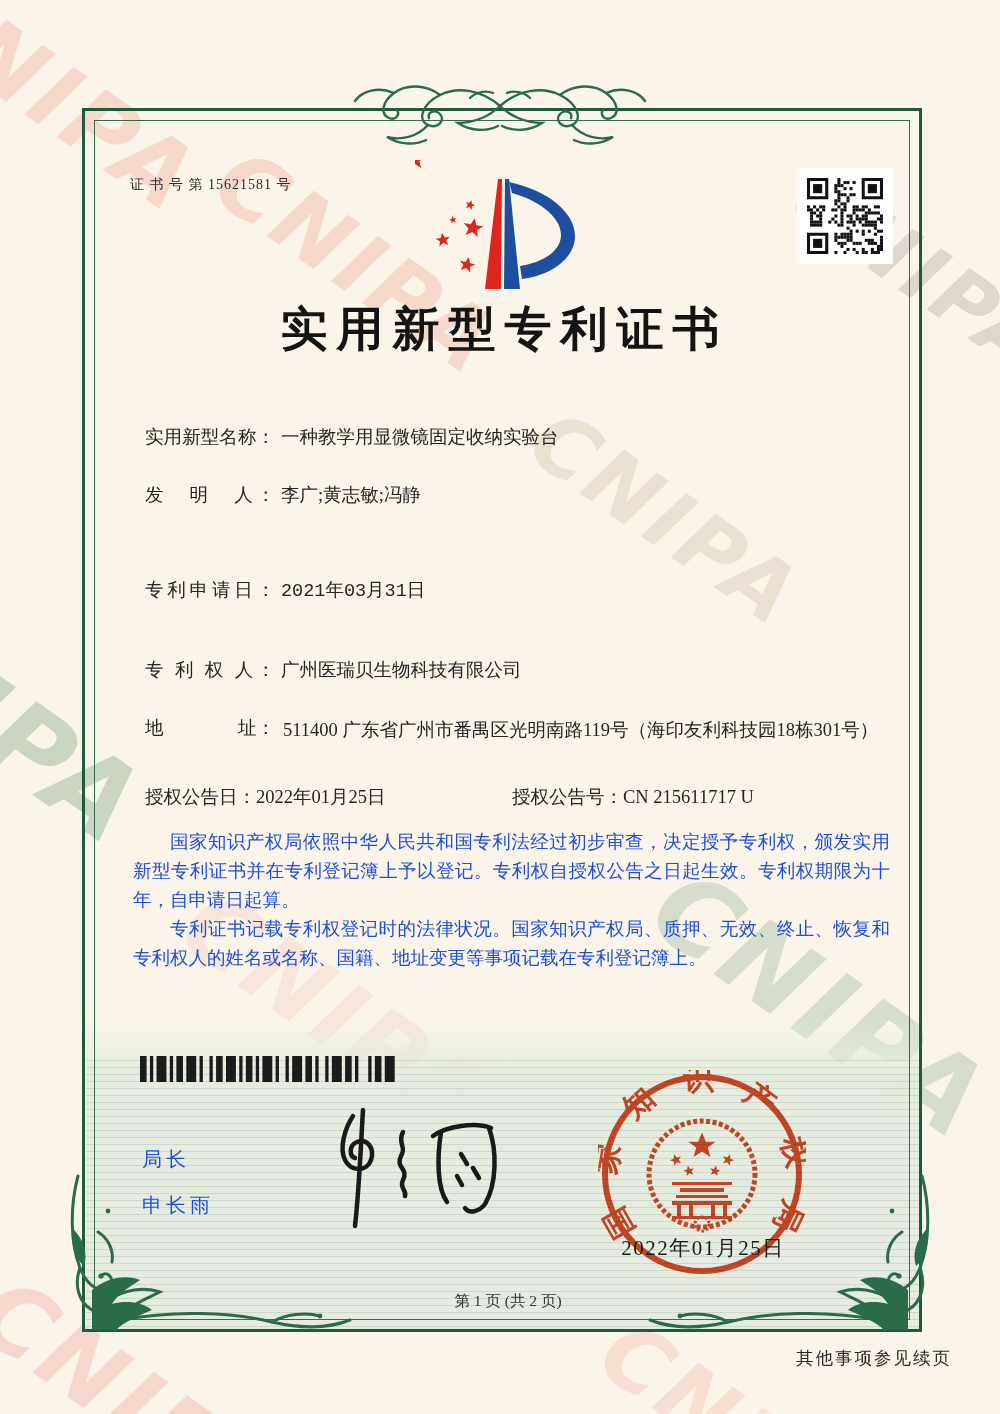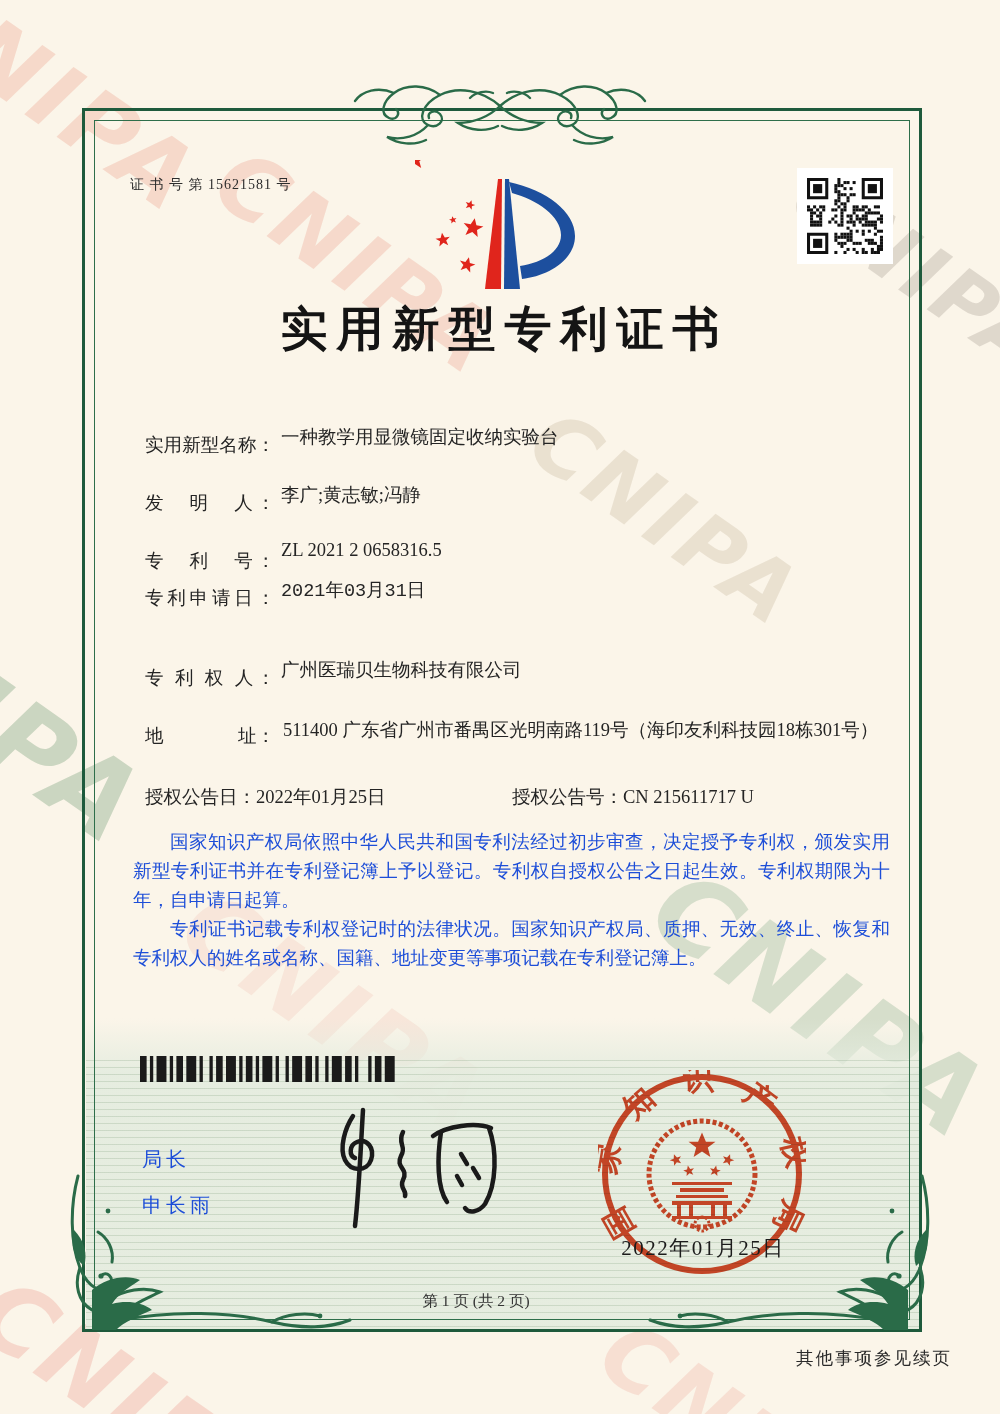--- a/index.html
+++ b/index.html
@@ -42,21 +42,21 @@
   .qr-box{position:absolute;z-index:3;left:797px;top:168px;width:96px;height:96px;
     background:#fff;display:flex;align-items:center;justify-content:center;}
   .logo{position:absolute;z-index:3;left:415px;top:160px;width:180px;height:140px;}
   .title{position:absolute;z-index:3;left:0;top:298px;width:1000px;text-align:center;
     font-size:47px;font-weight:bold;letter-spacing:9px;text-indent:9px;color:#141414;}
 
   
   .field-row{position:absolute;z-index:3;left:145px;font-size:18.5px;color:#242424;
     white-space:nowrap;}
   .field-row .lbl{display:inline-block;width:130px;text-align:justify;text-align-last:justify;
-    vertical-align:top;margin-top:8px;}
+    vertical-align:top;}
   .field-row .val{display:inline-block;margin-left:6px;vertical-align:top;white-space:normal;}
   .field-row .val.wide{width:608px;line-height:31px;word-break:break-all;margin-left:8px;}
   .r1{top:424px;} .r2{top:482px;} .r3{top:540px;} .r4{top:577px;font-family:Liberation Mono, monospace;}
   .r5{top:657px;} .r6{top:715px;} .r7{top:784px;}
   .grant2{position:absolute;left:367px;top:0;}
   .r7 .lbl2{display:inline-block;}
 
   
   .body-text{position:absolute;z-index:3;left:133px;top:828px;width:757px;font-size:18.5px;
     line-height:29px;color:#1d4ed8;text-align:justify;}
@@ -67,21 +67,21 @@
   .director-title,.director-name{position:absolute;z-index:3;left:142px;
     font-family:"Liberation Sans","DejaVu Sans",sans-serif;font-size:20px;color:#1d4ed8;
     letter-spacing:4px;}
   .director-title{top:1146px;} .director-name{top:1192px;text-align:right;}
   .signature{position:absolute;z-index:4;left:275px;top:1102px;width:250px;height:132px;}
   .seal{position:absolute;z-index:3;left:598px;top:1070px;width:208px;height:208px;
     mix-blend-mode:multiply;opacity:.95;}
   .seal-date{position:absolute;z-index:4;left:600px;top:1234px;width:206px;text-align:center;
     font-size:21px;letter-spacing:1.5px;color:#1b1b1b;}
   .page-num{position:absolute;z-index:3;left:0;top:1291px;width:952px;text-align:center;
-    font-size:15.5px;color:#333;}
+    font-size:15.5px;color:#333;padding-left:32px;}
   .cont-note{position:absolute;z-index:3;left:0;top:1346px;width:952px;text-align:right;
     font-size:17.5px;color:#2a2a2a;letter-spacing:2px;}
 </style>
 </head>
 <body>
 
 <div class="page">
 
   <span class="wm w1">CNIPA</span>
   <span class="wm w2">CNIPA</span>
@@ -349,23 +349,20 @@
   </svg>
 
   <div class="title">实用新型专利证书</div>
 
   <div class="field-row r1">
     <span class="lbl">实用新型名称：</span><span class="val">一种教学用显微镜固定收纳实验台</span>
   </div>
   <div class="field-row r2">
     <span class="lbl">发　明　人：</span><span class="val">李广;黄志敏;冯静</span>
   </div>
-  <div class="field-row r3">
-    <span class="lbl">专　利　号：</span><span class="val">ZL 2021 2 0658316.5</span>
-  </div>
   <div class="field-row r4">
     <span class="lbl">专利申请日：</span><span class="val">2021年03月31日</span>
   </div>
   <div class="field-row r5">
     <span class="lbl">专 利 权 人：</span><span class="val">广州医瑞贝生物科技有限公司</span>
   </div>
   <div class="field-row r6">
     <span class="lbl">地　　　　址：</span><span class="val wide">511400 广东省广州市番禺区光明南路119号（海印友利科技园18栋301号）</span>
   </div>
   <div class="field-row r7">

